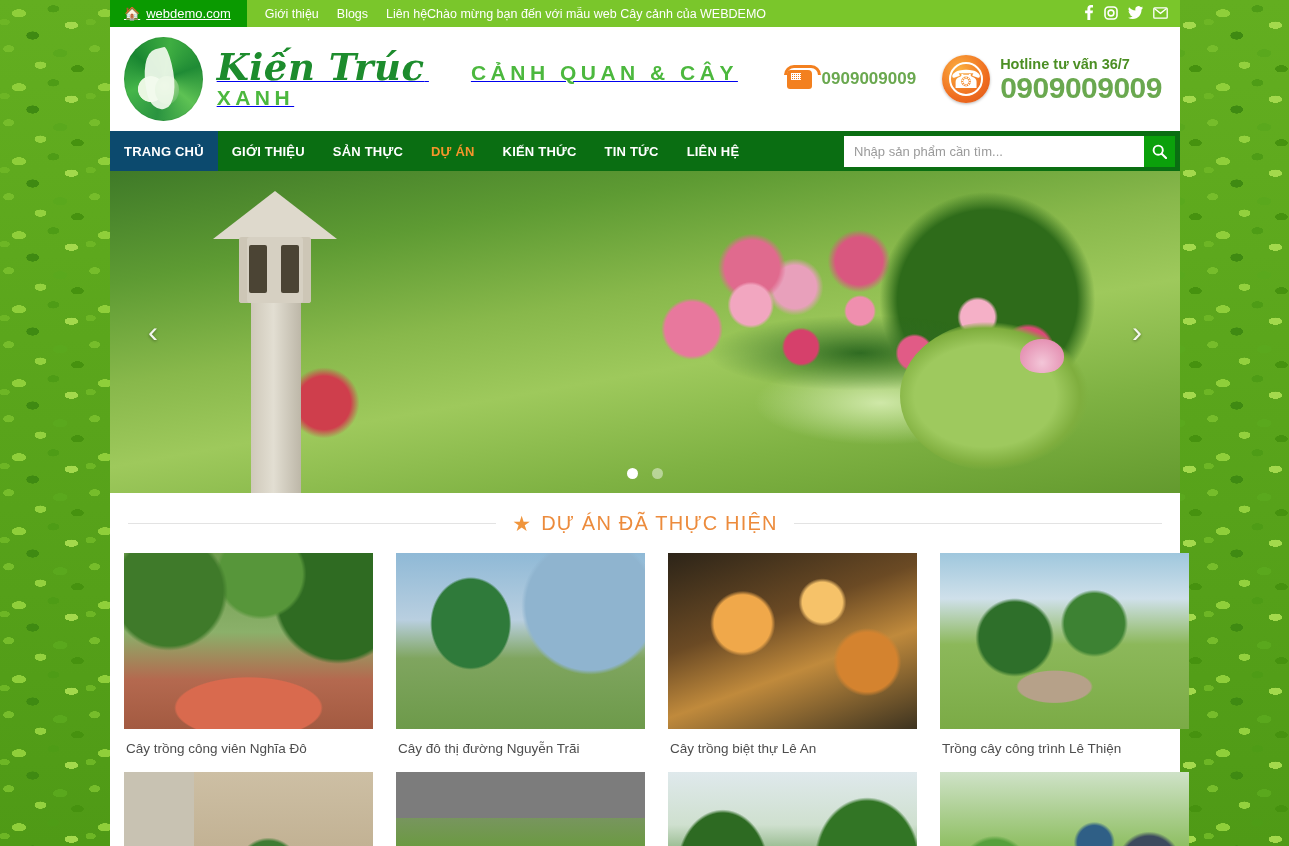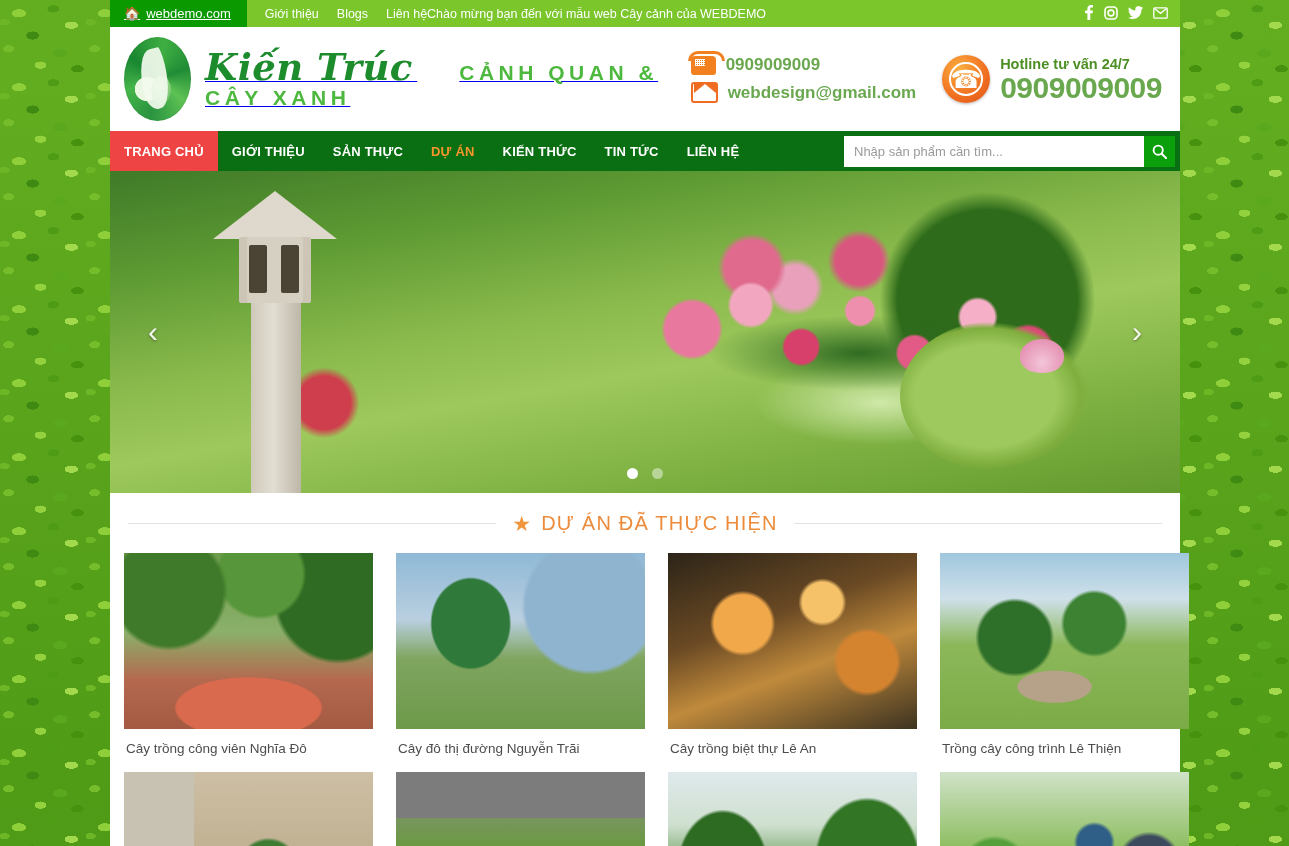--- a/index.html
+++ b/index.html
@@ -126,21 +126,21 @@
   
   .nav {
     position: absolute; left: 110px; top: 131px; width: 1070px; height: 40px;
     background: #0a6e12; display: flex; align-items: center;
   }
   .nav-item {
     height: 40px; display: flex; align-items: center; padding: 0 14px;
     color: #fff; font-size: 13px; font-weight: bold; white-space: nowrap;
     text-decoration: none; letter-spacing: .2px;
   }
-  .nav-item.active { background: #ef4444; }
+  .nav-item.active { background: #0c4a6e; }
   .nav-item.current { color: #f5952b; }
   .search-wrap {
     margin-left: auto; display: flex; align-items: center; height: 40px;
     padding-right: 5px;
   }
   .search-input {
     width: 300px; height: 31px; border: none; outline: none; background: #fff;
     padding: 0 10px; font-size: 13px; color: #333;
     font-family: "Liberation Sans", sans-serif;
   }
@@ -363,29 +363,25 @@
         <span class="logo-sub">CẢNH QUAN &amp; CÂY XANH</span>
       </span>
     </a>
 
     <div class="contact-block">
       <div class="contact-col">
         <div class="contact-row">
           <span class="ic-phone"></span>
           <span class="contact-text">0909009009</span>
         </div>
-        <div class="contact-row">
-          <span class="ic-mail"></span>
-          <span class="contact-text">webdesign@gmail.com</span>
-        </div>
       </div>
       <div class="hotline-wrap">
         <span class="ic-hotline"></span>
         <span>
-          <span class="hotline-label" style="display:block">Hotline tư vấn 24/7</span>
+          <span class="hotline-label" style="display:block">Hotline tư vấn 36/7</span>
           <span class="hotline-num" style="display:block">0909009009</span>
         </span>
       </div>
     </div>
   </div>
 
   <div class="nav">
     <a class="nav-item active" href="#">TRANG CHỦ</a>
     <a class="nav-item" href="#">GIỚI THIỆU</a>
     <a class="nav-item" href="#">SẢN THỰC</a>

